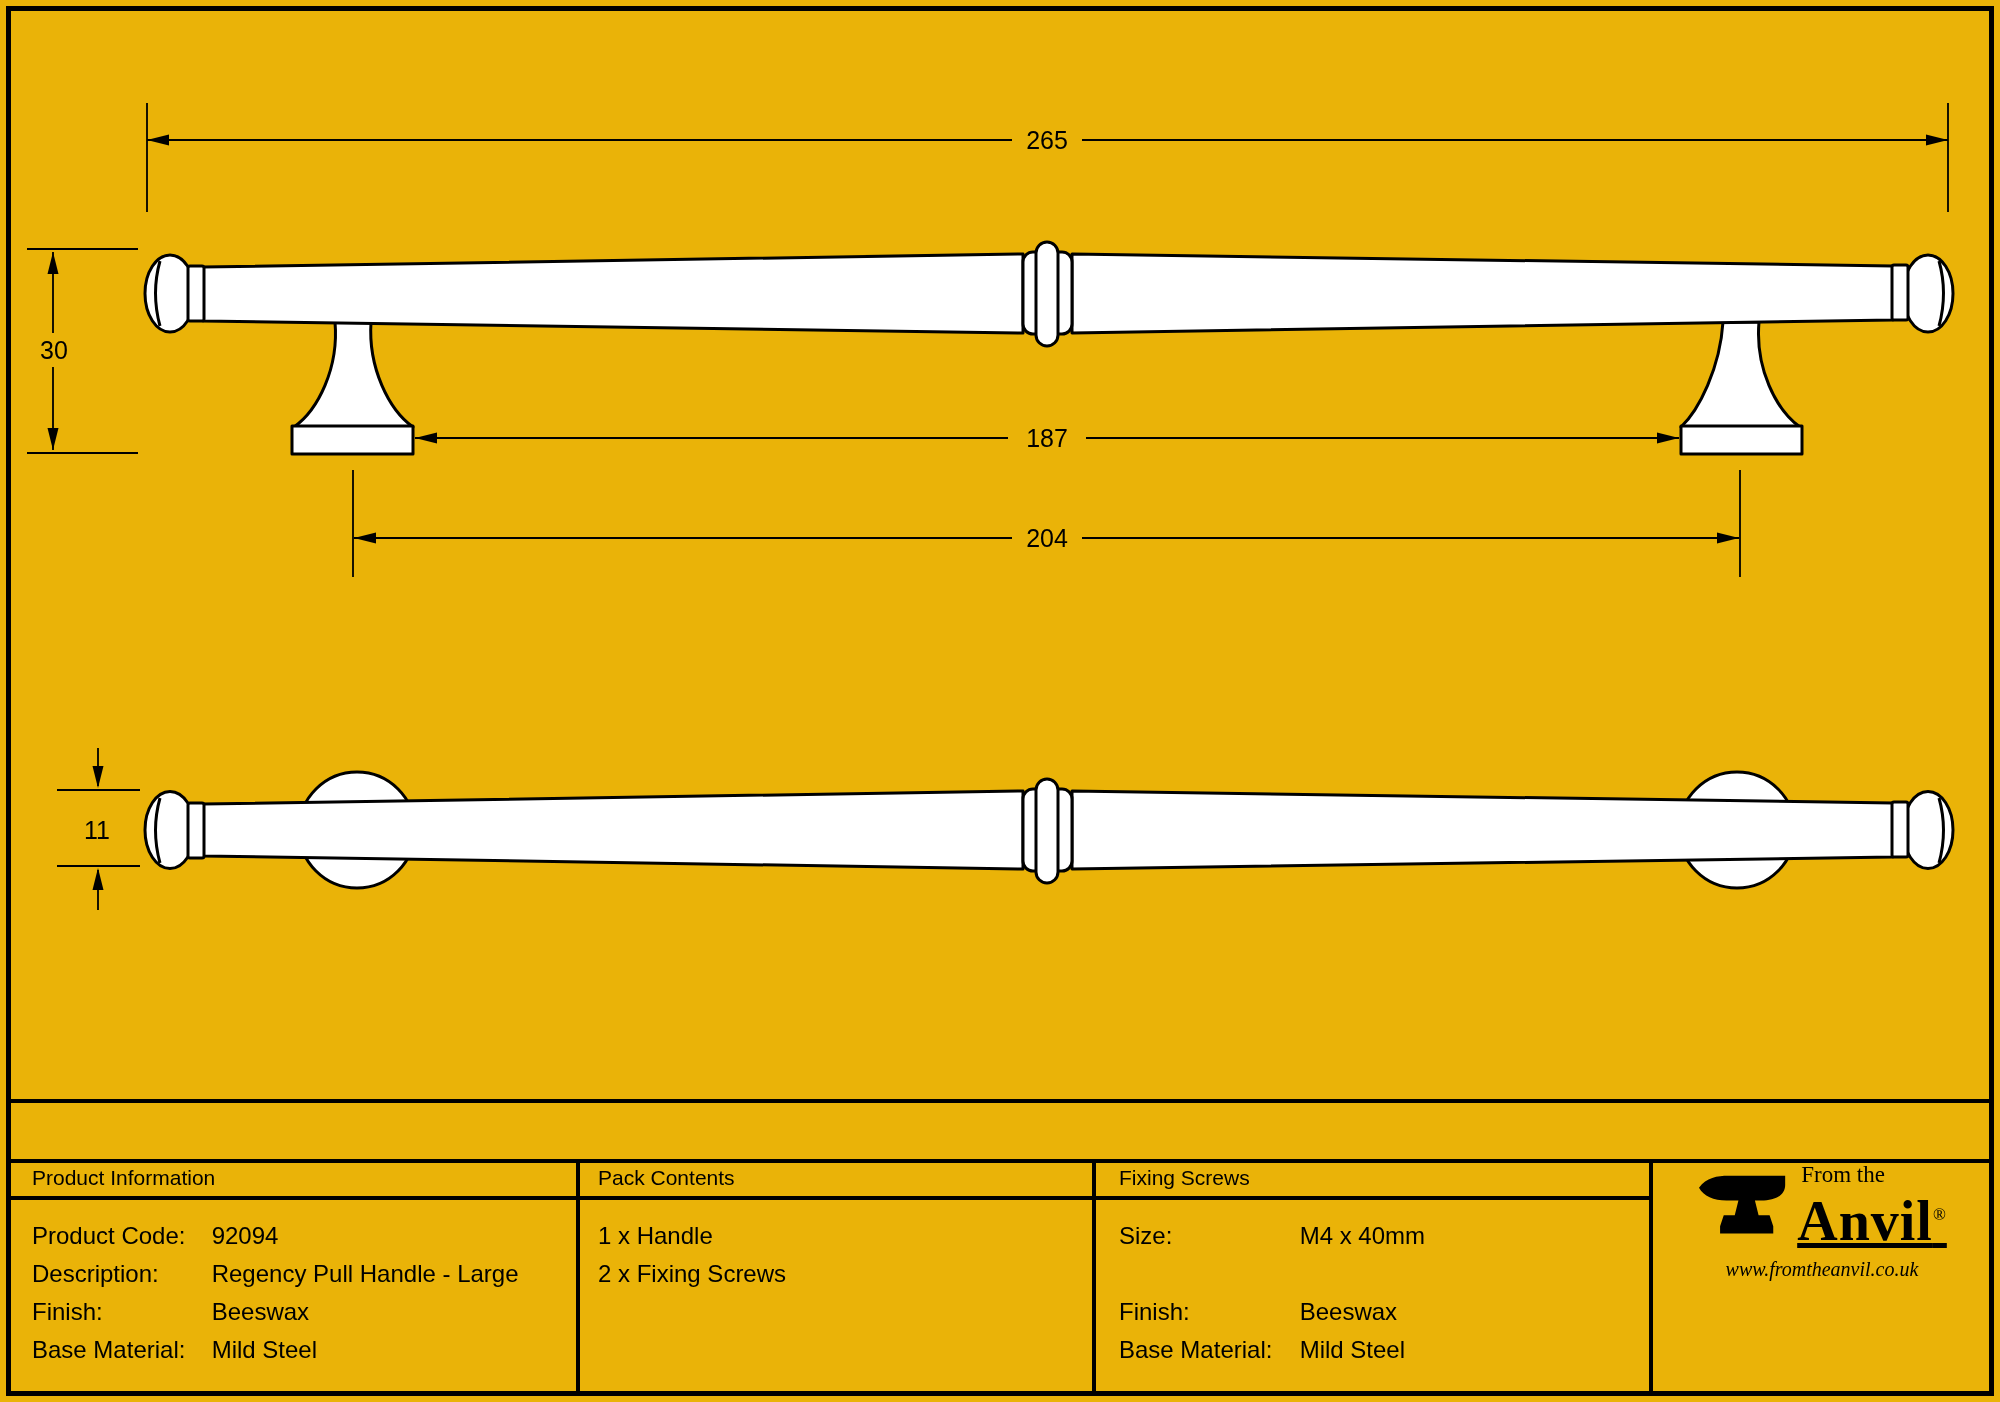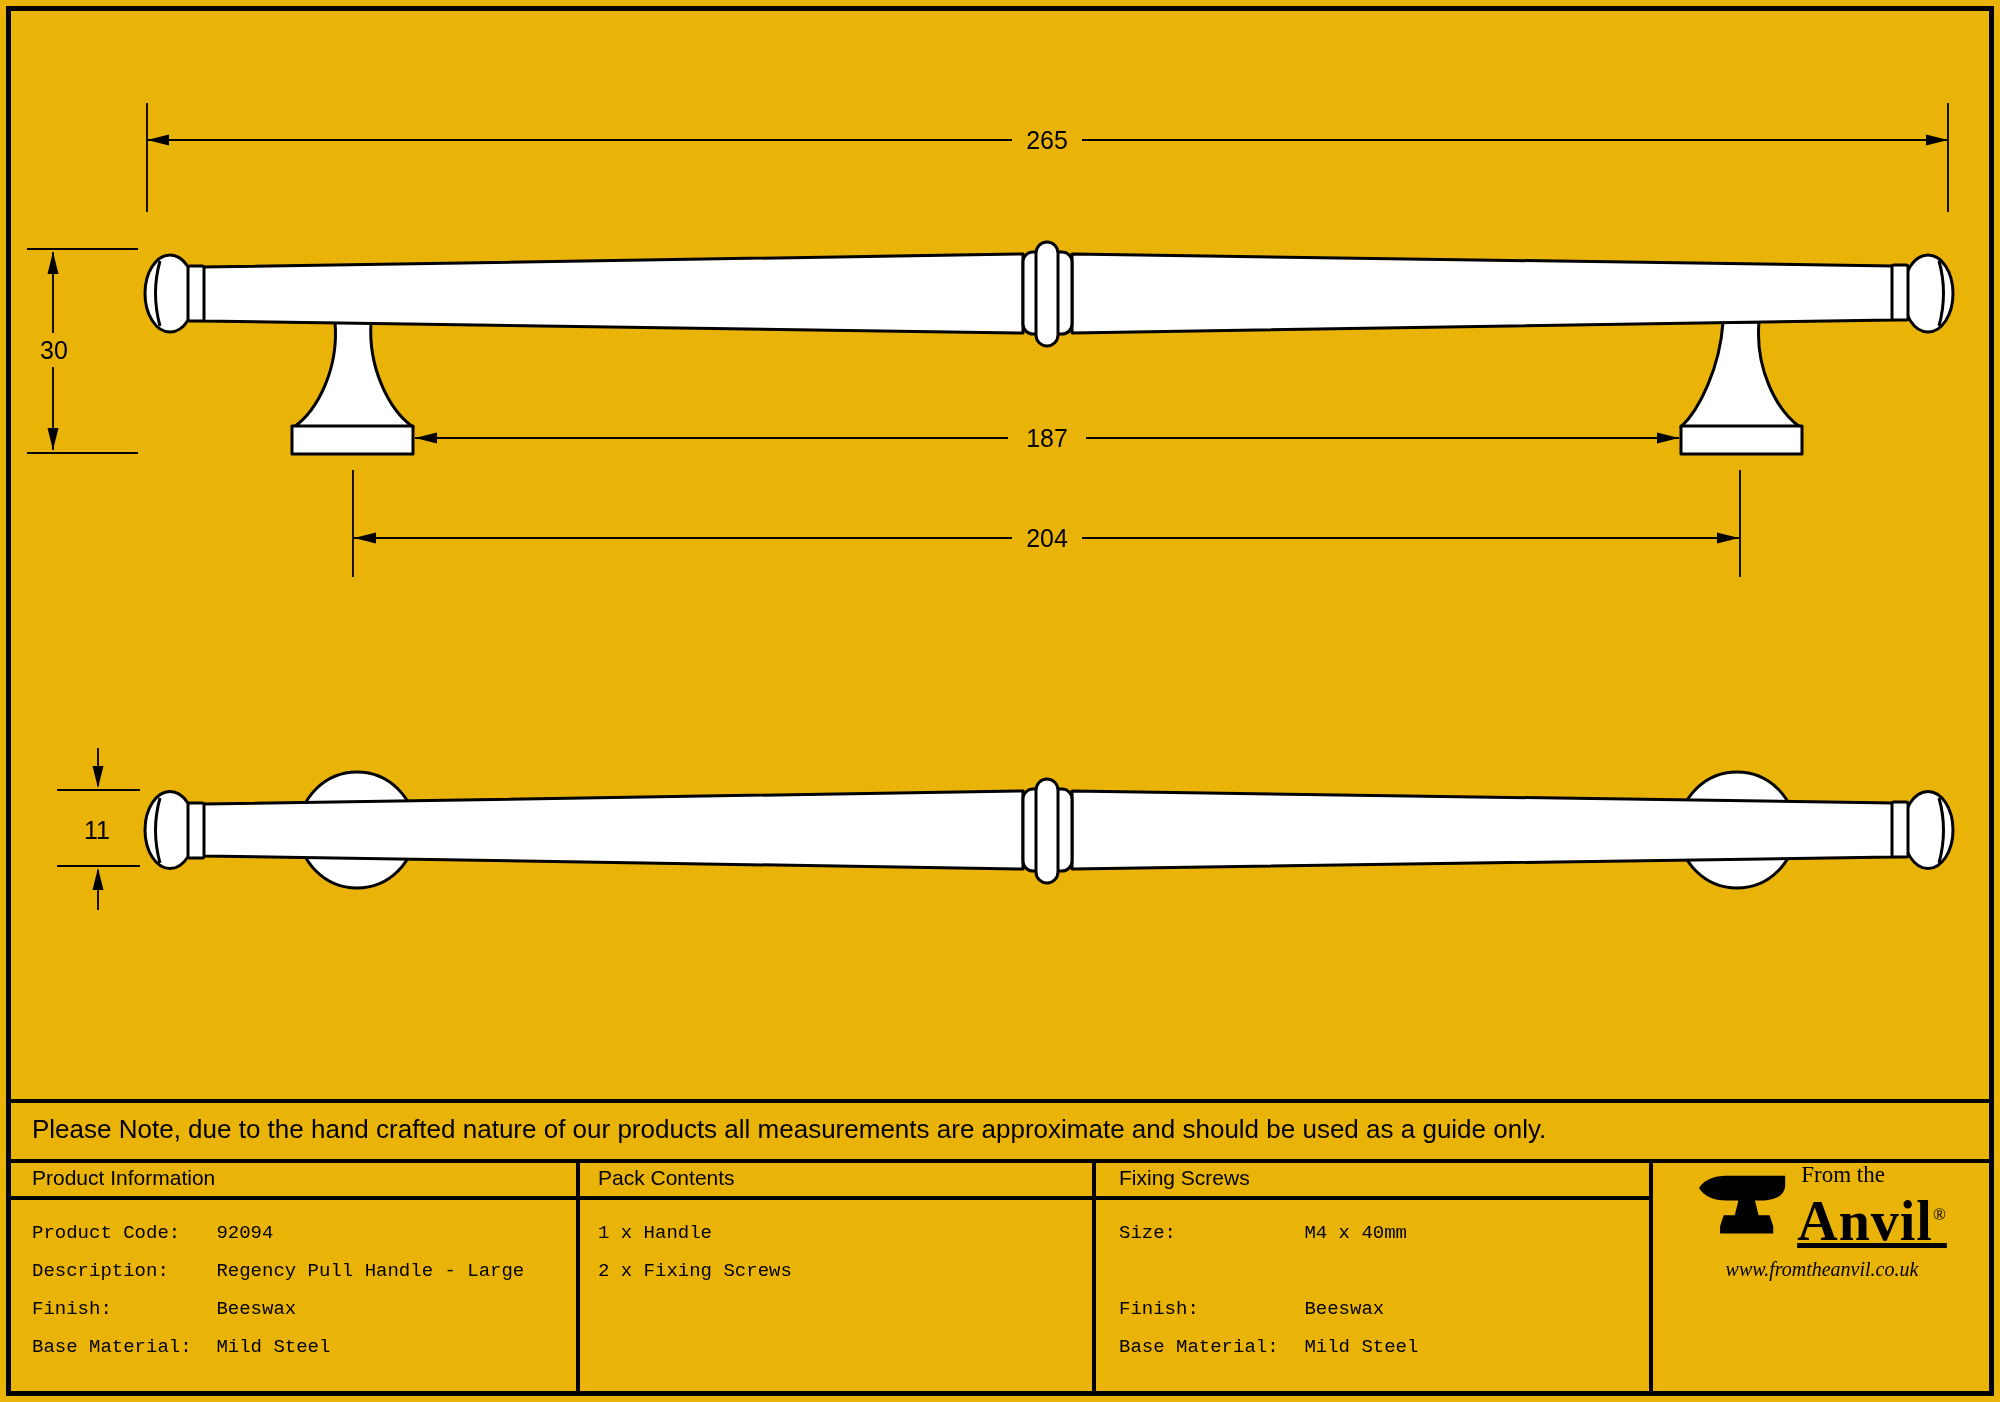--- a/index.html
+++ b/index.html
@@ -15,21 +15,21 @@
   svg.drawing text {
     font-family:"Liberation Sans", sans-serif; font-size:25px;
     fill:#000; text-anchor:middle;
   }
   .hline,.vline { position:absolute; background:#000; }
   .note {
     position:absolute; left:32px; top:1114px; width:1940px;
     font-size:26px; white-space:nowrap;
   }
   .th { position:absolute; font-size:21px; white-space:nowrap; }
-  .cell-row { position:absolute; font-size:19px; white-space:nowrap;font-family:Liberation Mono, monospace; }
+  .cell-row { position:absolute; font-size:24px; white-space:nowrap; }
   .cell-row .lbl { display:inline-block; width:173px; }
   .logo {
     position:absolute; left:1655px; top:1163px; width:334px; height:226px;
     display:flex; flex-direction:column; align-items:center; 
   }
   .logo-top { display:flex; align-items:center; }
   .logo-text { display:flex; flex-direction:column; align-items:flex-start; margin-left:8px; }
   .fromthe { font-family:"Liberation Serif", serif; font-size:23px; line-height:23px; margin-left:4px; }
   .brand {
     font-family:"Liberation Serif", serif; font-size:56px; line-height:58px;
@@ -139,21 +139,20 @@
     </g>
   </svg>
 
   <div class="hline" style="left:6px;  top:1099px; width:1988px; height:4px;"></div>
   <div class="hline" style="left:6px;  top:1159px; width:1988px; height:4px;"></div>
   <div class="hline" style="left:6px;  top:1196px; width:1647px; height:4px;"></div>
   <div class="vline" style="left:576px;  top:1159px; width:4px; height:234px;"></div>
   <div class="vline" style="left:1092px; top:1159px; width:4px; height:234px;"></div>
   <div class="vline" style="left:1649px; top:1159px; width:4px; height:234px;"></div>
 
-  <div class="note">Please Note, due to the hand crafted nature of our products all measurements are approximate and should be used as a guide only.</div>
 
   <div class="th" style="left:32px;   top:1166px;">Product Information</div>
   <div class="th" style="left:598px;  top:1166px;">Pack Contents</div>
   <div class="th" style="left:1119px; top:1166px;">Fixing Screws</div>
 
   <div class="cell-row" style="left:32px; top:1222px;">
     <span class="lbl">Product Code:</span>
     <span>92094</span>
   </div>
   <div class="cell-row" style="left:32px; top:1260px;">

